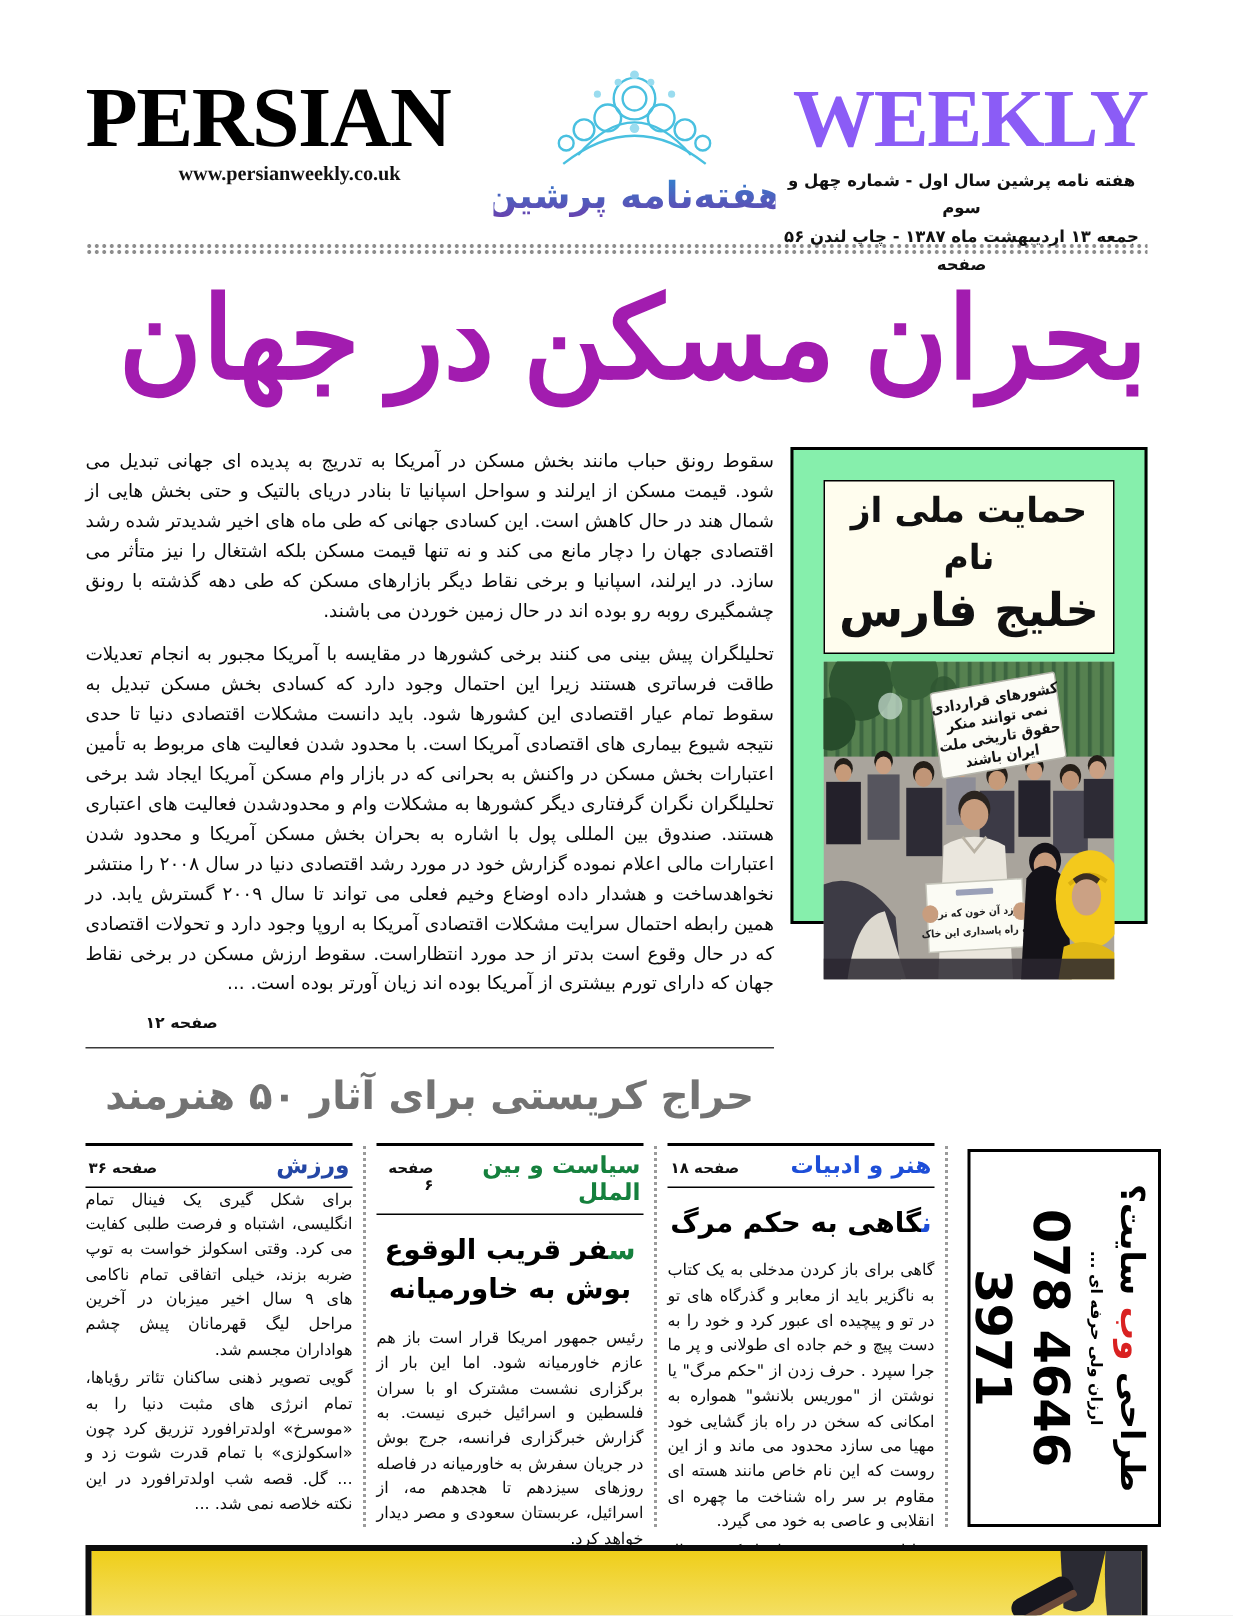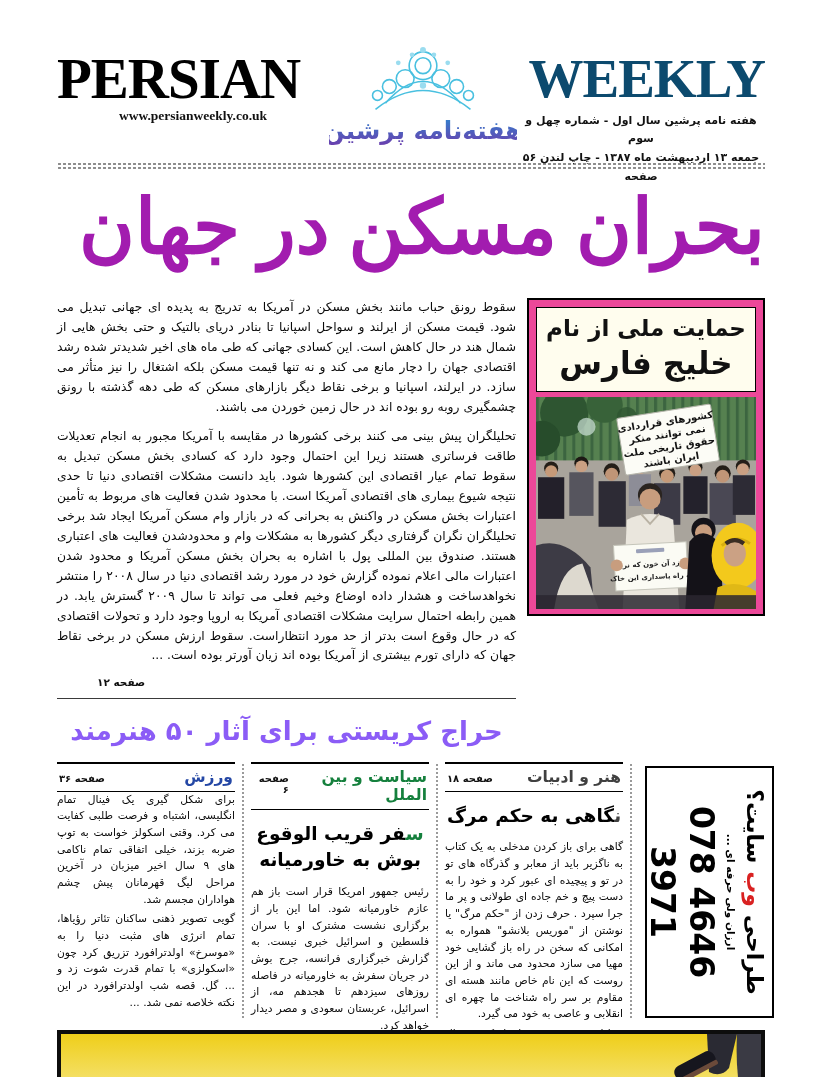--- a/index.html
+++ b/index.html
@@ -41,21 +41,21 @@
 
   
   .main-area { display:flex; gap:11px; margin-top:4px; }
   .lead-left { flex:1; min-width:0; }
   .lead-body { direction:rtl; text-align:justify; font-size:12.3px; line-height:1.62; color:#0a0a0a; }
   .lead-body p { margin-bottom:10px; }
   .page-ref { direction:rtl; text-align:left; padding-left:40px; font-size:10.5px; font-weight:bold; }
   .lead-hr { border:none; border-top:1.5px solid #3a3a3a; margin:10px 0 12px; }
   .auction-headline { direction:rtl; text-align:center; font-weight:bold; font-size:26px; line-height:1.55; }
 
-  .photo-box { width:238px; flex-shrink:0; border:2px solid #000; padding:7px; height:318px; background:#ec4899; }
+  .photo-box { width:238px; flex-shrink:0; border:2px solid #000; padding:20px; height:318px; background:#86efac; }
   .photo-title { border:1px solid #000; background:#fffdee; text-align:center; direction:rtl; padding:5px 3px 8px; }
   .photo-title .l1 { display:block; font-weight:bold; font-size:23px; line-height:1.35; }
   .photo-title .l2 { display:block; font-weight:bold; font-size:31px; line-height:1.25; }
   .photo-frame { margin-top:5px; height:212px; }
   .photo-frame svg { width:100%; height:100%; display:block; }
 
   
   .cols { display:flex; margin-top:10px; height:256px; }
   .col { width:178px; flex-shrink:0; }
   .vdiv { width:0; border-left:2px dotted #9a9a9a; margin:2px 7px 0 7px; }
@@ -64,21 +64,21 @@
     border-top:2px solid #000; border-bottom:1px solid #000; padding:4px 2px 5px;
   }
   .col-page { font-size:10px; font-weight:bold; direction:rtl; }
   .col-name { font-size:15.5px; font-weight:bold; direction:rtl; }
   .col-title { direction:rtl; text-align:center; font-weight:bold; font-size:18.5px; line-height:1.45; margin:11px 0 10px; color:#000; }
   .col-body { direction:rtl; text-align:justify; font-size:10.7px; line-height:1.56; color:#0a0a0a; }
   .col-body p { margin-bottom:3px; }
 
   .init-blue { color:#2447a5; }
   .init-green { color:#15803d; }
-  .init-orange { color:#404040; }
+  .init-orange { color:#1d4ed8; }
 
   
   .webad { width:129px; height:252px; border:2px solid #000; position:relative; margin:4px 0 0 6px; background:#fff; flex-shrink:0; }
   .webad-rot {
     position:absolute; width:238px; height:115px; top:50%; left:50%;
     transform:translate(-50%,-50%) rotate(90deg); text-align:center; direction:rtl;
   }
   .webad-title { font-weight:bold; font-size:22px; line-height:1.3; color:#000; }
   .webad-sub { font-weight:bold; font-size:10.5px; margin-top:2px; color:#000; }
   .webad-phone { direction:ltr; font-weight:bold; font-size:33px; letter-spacing:0px; margin-top:4px; color:#000; }
@@ -130,42 +130,42 @@
             <circle cx="106" cy="13" r="2.4"></circle>
             <circle cx="70" cy="21" r="2.4"></circle>
             <circle cx="120" cy="21" r="2.4"></circle>
             <circle cx="95" cy="44" r="3.2"></circle>
           </g>
           <text x="95" y="98" text-anchor="middle" font-size="25" font-weight="bold" fill="url(#calGrad)">هفته‌نامه پرشین</text>
         </svg>
       </div>
 
       <div class="mast-right">
-        <div class="mast-title-right" style="color:#0c4a6e;">WEEKLY</div>
+        <div class="mast-title-right" style="color:#8b5cf6;">WEEKLY</div>
         <div class="persian-info">
           <div>هفته نامه پرشین سال اول - شماره چهل و سوم</div>
           <div>جمعه ۱۳ اردیبهشت ماه  ۱۳۸۷  - چاپ لندن  ۵۶  صفحه</div>
         </div>
       </div>
     </div>
 
     <div class="chain-divider"></div>
 
     <div class="lead-headline">بحران مسکن در جهان</div>
 
     <div class="main-area">
 
       <div class="lead-left">
         <div class="lead-body">
           <p>سقوط رونق حباب مانند بخش مسکن در آمریکا به تدریج به پدیده ای جهانی تبدیل می شود. قیمت مسکن از ایرلند و سواحل اسپانیا تا بنادر دریای بالتیک و حتی بخش هایی از شمال هند در حال کاهش است. این کسادی جهانی که طی ماه های اخیر شدیدتر شده رشد اقتصادی جهان را دچار مانع می کند و نه تنها قیمت مسکن بلکه اشتغال را نیز متأثر می سازد. در ایرلند، اسپانیا و برخی نقاط دیگر بازارهای مسکن که طی دهه گذشته با رونق چشمگیری روبه رو بوده اند در حال زمین خوردن می باشند.</p>
           <p>تحلیلگران پیش بینی می کنند برخی کشورها در مقایسه با آمریکا مجبور به انجام تعدیلات طاقت فرساتری هستند زیرا این احتمال وجود دارد که کسادی بخش مسکن تبدیل به سقوط تمام عیار اقتصادی این کشورها شود. باید دانست مشکلات اقتصادی دنیا تا حدی نتیجه شیوع بیماری های اقتصادی آمریکا است. با محدود شدن فعالیت های مربوط به تأمین اعتبارات بخش مسکن در واکنش به بحرانی که در بازار وام مسکن آمریکا ایجاد شد برخی تحلیلگران نگران گرفتاری دیگر کشورها به مشکلات وام و محدودشدن فعالیت های اعتباری هستند. صندوق بین المللی پول با اشاره به بحران بخش مسکن آمریکا و محدود شدن اعتبارات مالی اعلام نموده گزارش خود در مورد رشد اقتصادی دنیا در سال ۲۰۰۸ را منتشر نخواهدساخت و هشدار داده اوضاع وخیم فعلی می تواند تا سال ۲۰۰۹ گسترش یابد. در همین رابطه احتمال سرایت مشکلات اقتصادی آمریکا به اروپا وجود دارد و تحولات اقتصادی که در حال وقوع است بدتر از حد مورد انتظاراست. سقوط ارزش مسکن در برخی نقاط جهان که دارای تورم بیشتری از آمریکا بوده اند زیان آورتر بوده است.  ...</p>
         </div>
         <div class="page-ref">صفحه ۱۲</div>
         <hr class="lead-hr">
-        <div class="auction-headline" style="color:#8b5cf6;">
+        <div class="auction-headline" style="color:#737373;">
           <span style="display:block;">حراج کریستی برای آثار ۵۰ هنرمند</span>
         </div>
       </div>
 
       <div class="photo-box">
         <div class="photo-title">
           <span class="l1">حمایت ملی از نام</span>
           <span class="l2">خلیج فارس</span>
         </div>
         <div class="photo-frame">

